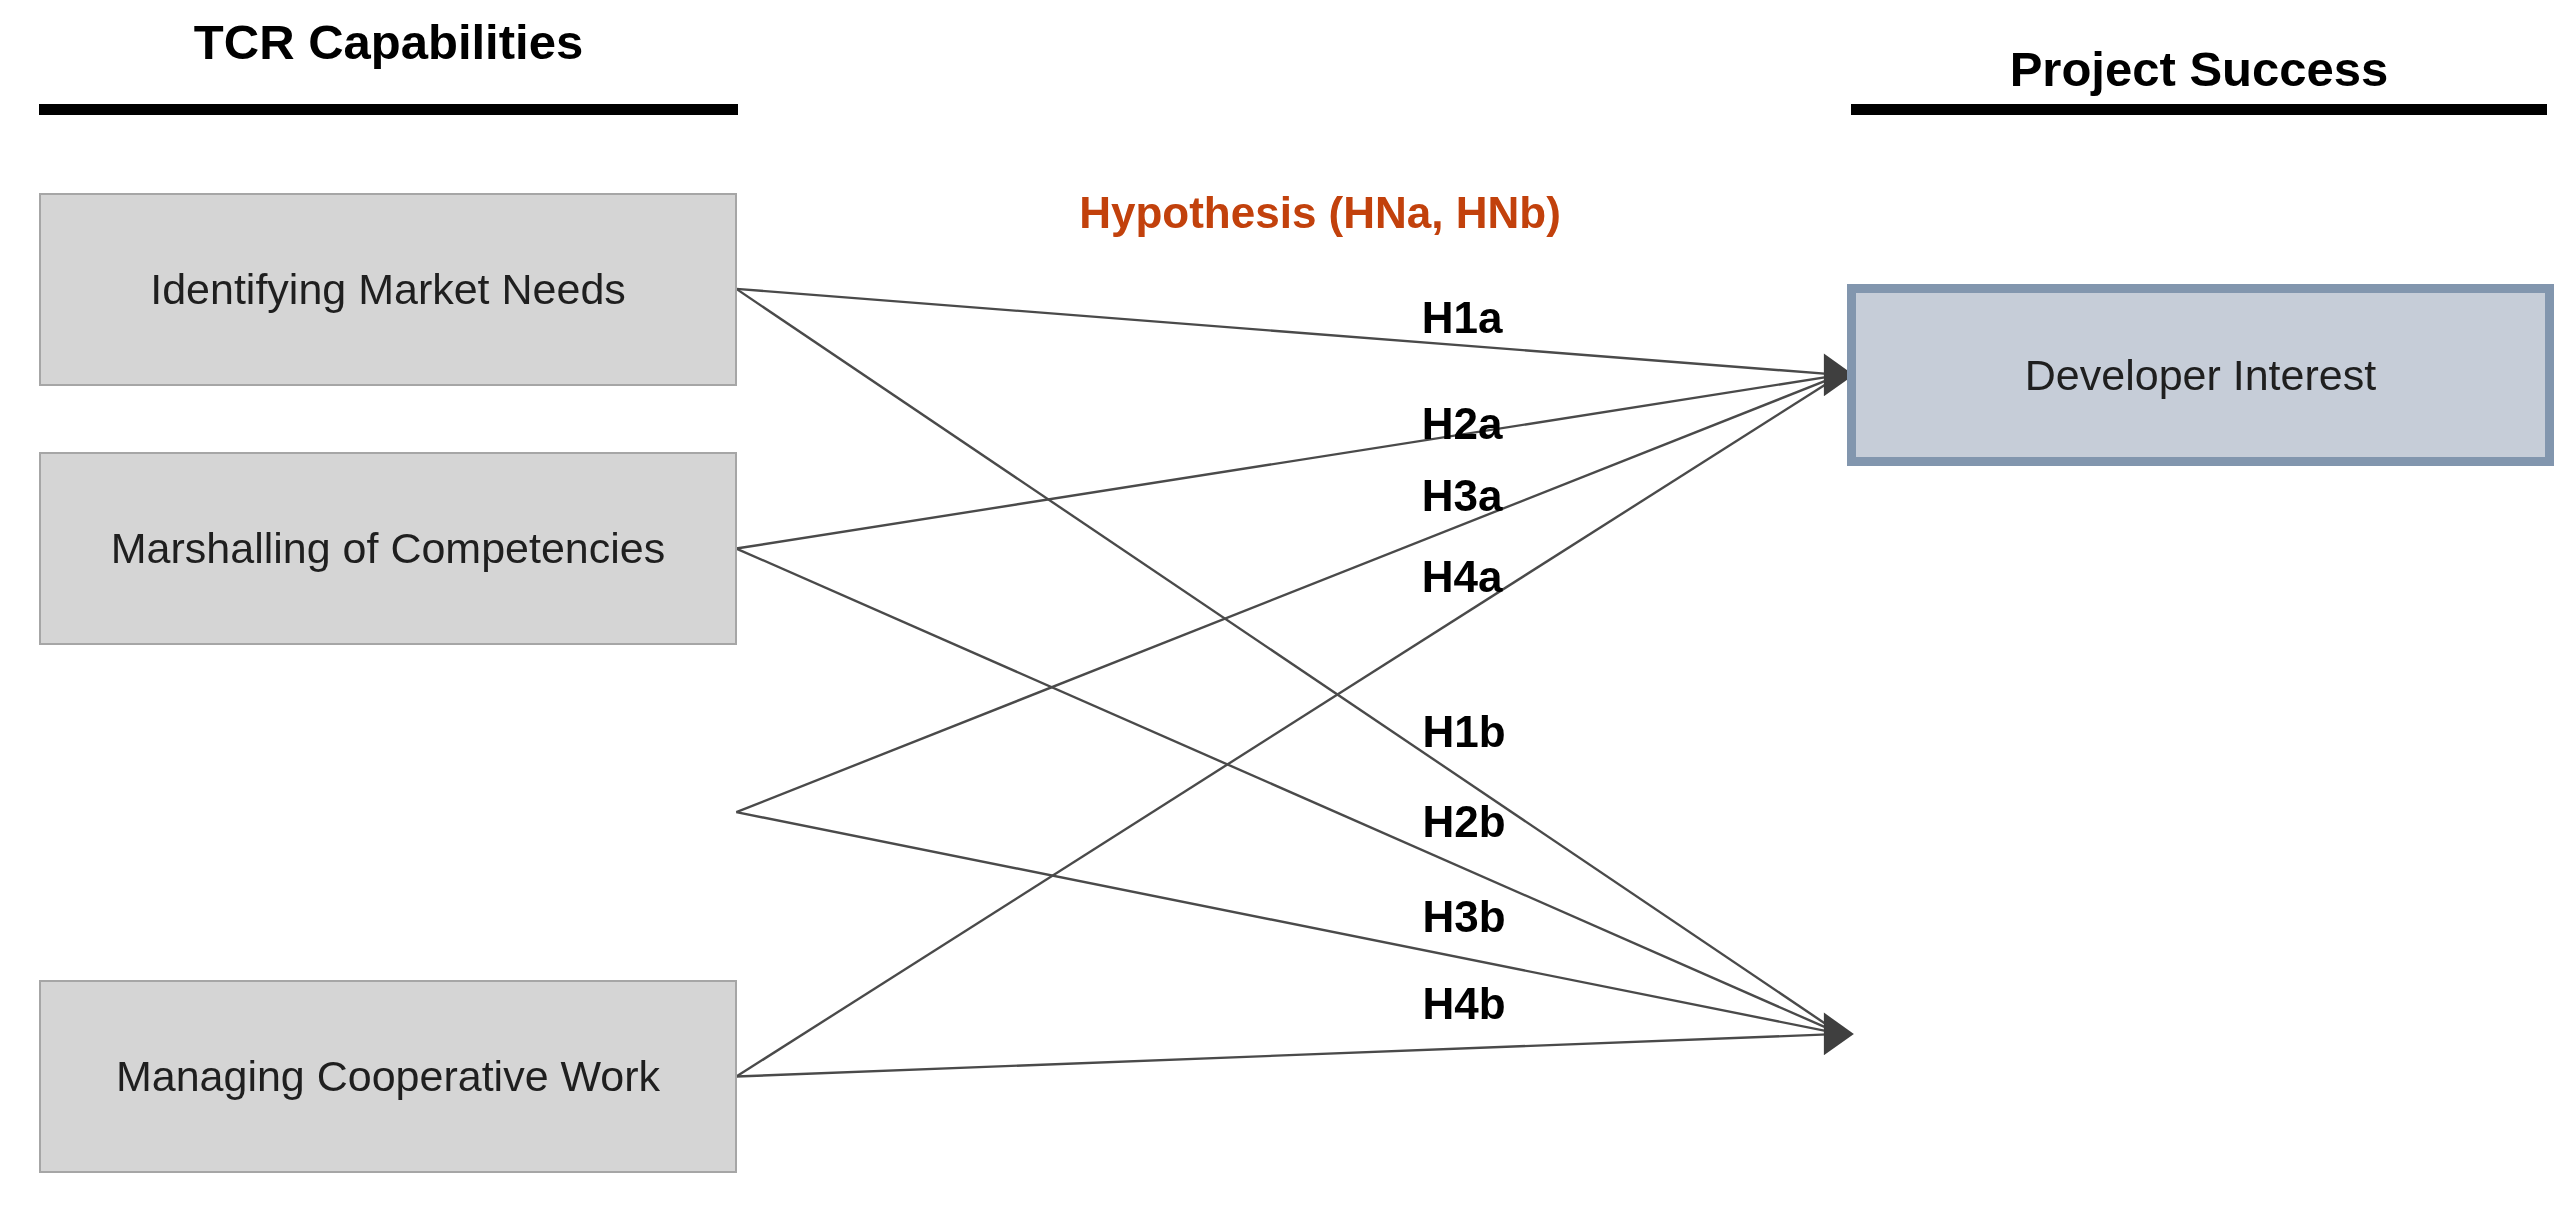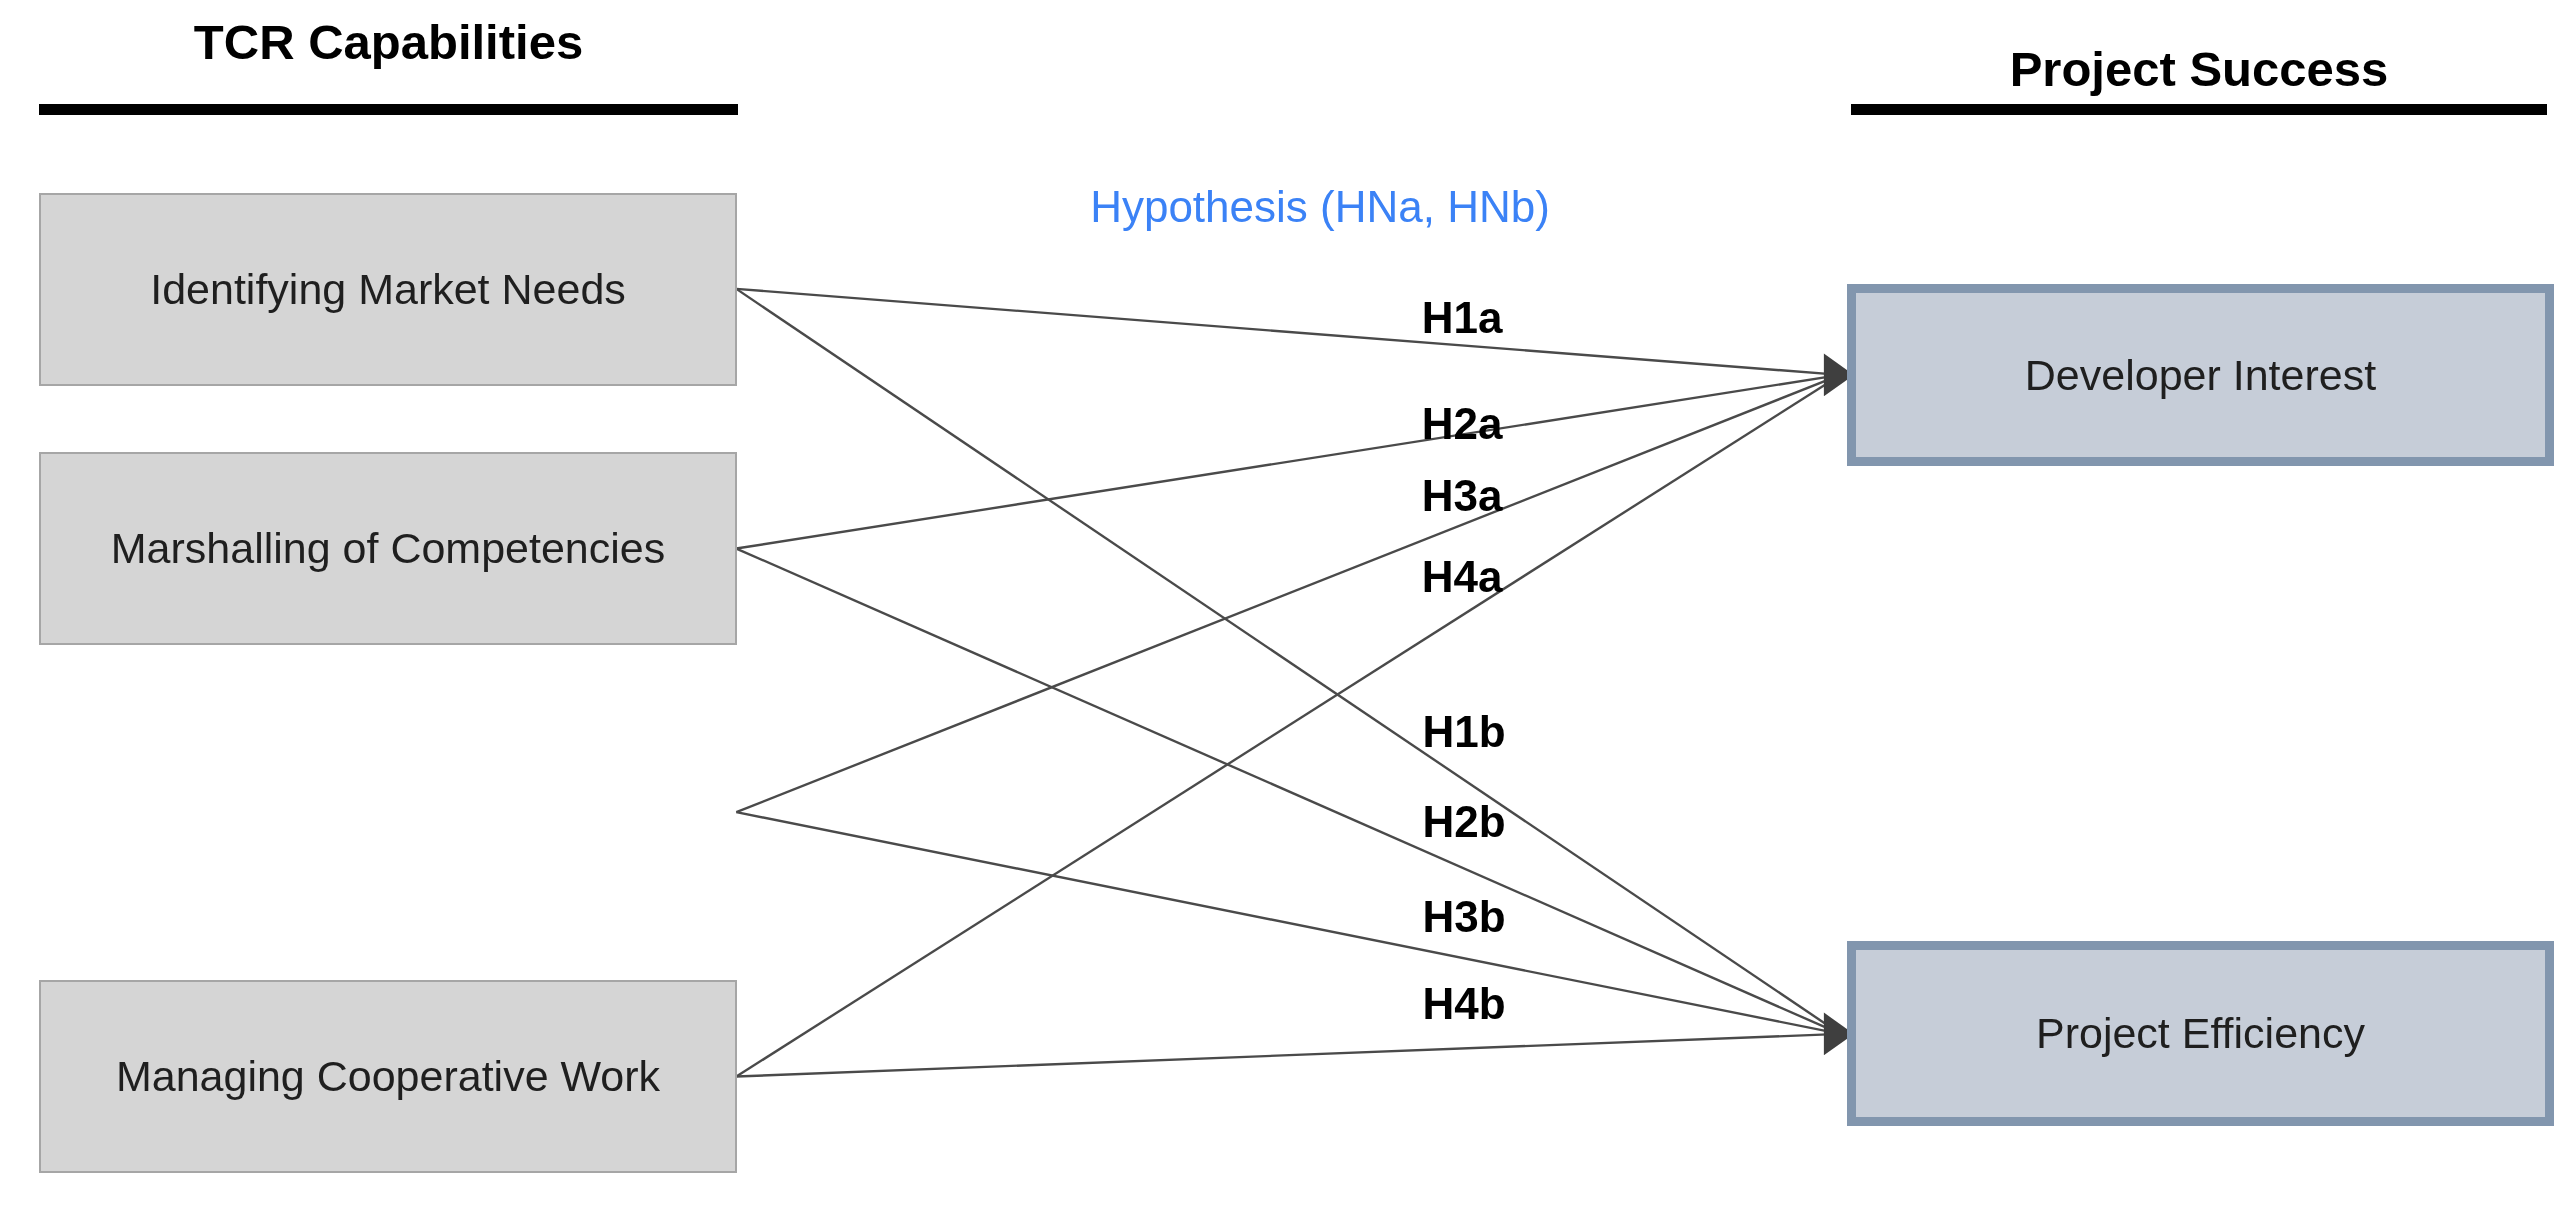--- a/index.html
+++ b/index.html
@@ -37,25 +37,25 @@
     height: 11px;
     background: var(--header-underline, #000000);
   }
   .header-rule.left  { left: 39px;   width: 699px; }
   .header-rule.right { left: 1851px; width: 696px; }
 
   
   .hypothesis-note {
     position: absolute;
     left: 1320px;
-    top: 207px;
+    top: 213px;
     transform: translate(-50%, -50%);
     font-size: 44px;
-    font-weight: normal;
-    color: #3b82f6;
+    font-weight: bold;
+    color: #c2410c;
     white-space: nowrap;
   }
 
   
   .cap-box {
     position: absolute;
     left: 39px;
     width: 698px;
     height: 193px;
     box-sizing: border-box;
@@ -163,23 +163,20 @@
   <div class="cap-box cap-2">
     <span>Marshalling of Competencies</span>
   </div>
   <div class="cap-box cap-4">
     <span>Managing Cooperative Work</span>
   </div>
 
   <div class="succ-box succ-1">
     <span>Developer Interest</span>
   </div>
-  <div class="succ-box succ-2">
-    <span>Project Efficiency</span>
-  </div>
 
   <div class="hlabel pos-h1a">H1a</div>
   <div class="hlabel pos-h2a">H2a</div>
   <div class="hlabel pos-h3a">H3a</div>
   <div class="hlabel pos-h4a">H4a</div>
   <div class="hlabel pos-h1b">H1b</div>
   <div class="hlabel pos-h2b">H2b</div>
   <div class="hlabel pos-h3b">H3b</div>
   <div class="hlabel pos-h4b">H4b</div>
 

